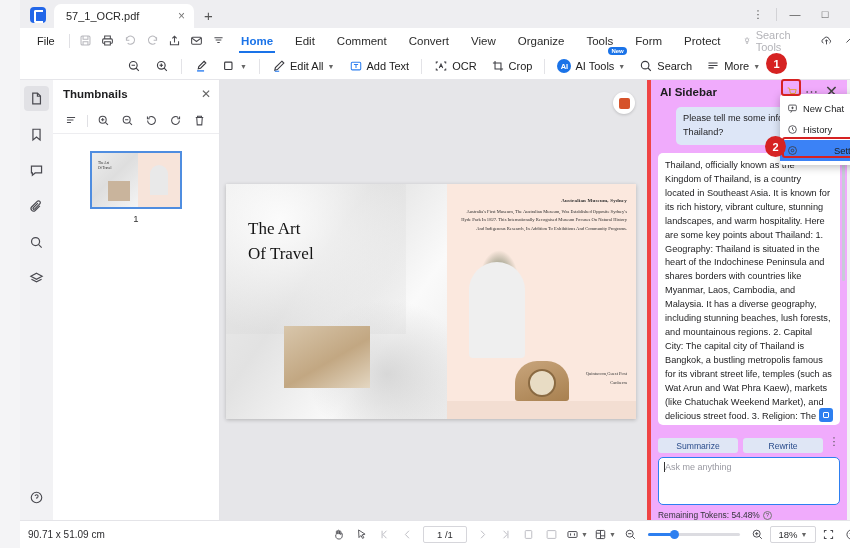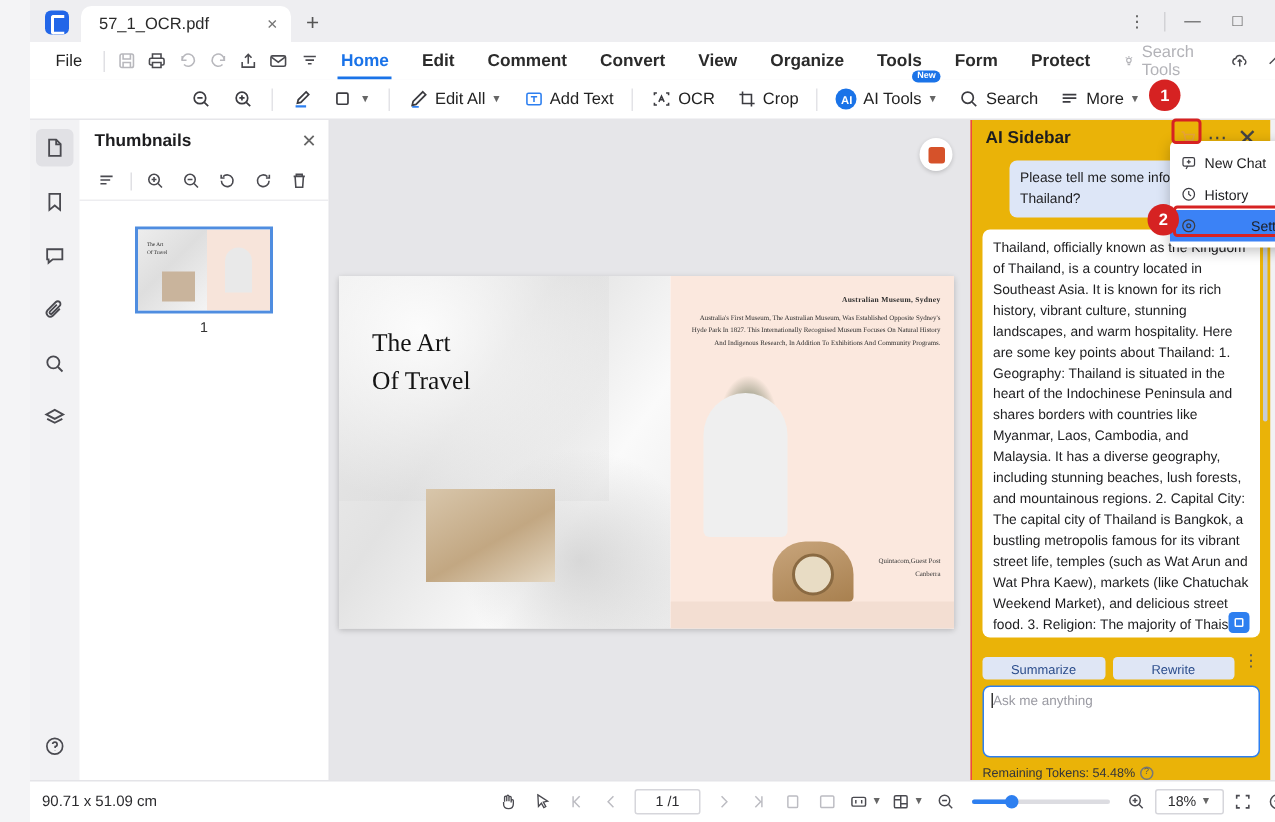--- a/index.html
+++ b/index.html
@@ -43,21 +43,21 @@
     position: absolute; top: 28px; left: 0; width: 850px; height: 25px;
     background: #fff; display: flex; align-items: center; padding-left: 8px;
   }
   .menu-file { font-size: 11px; color: #222; padding: 0 9px; }
   .msep { width: 1px; height: 14px; background: #e0e0e4; margin: 0 5px; }
   .qicon { width: 24px; height: 20px; display: flex; align-items: center; justify-content: center; color: #b8b8bd; }
   .qicon.en { color: #4a4a4f; }
   .qicon svg { width: 13px; height: 13px; }
   .mtab {
     font-size: 11.5px; color: #2b2b2b; padding: 0 11px; height: 25px;
-    display: flex; align-items: center; position: relative; white-space: nowrap; font-weight: bold;
+    display: flex; align-items: center; position: relative; white-space: nowrap;
   }
   .mtab.active { color: #1a73e8; font-weight: bold; justify-content: center; }
   .mtab.active:after {
     content: ""; position: absolute; left: 9px; right: 9px; bottom: 0; height: 2px; background: #1a73e8;
   }
   .search-tools { display: flex; align-items: center; gap: 4px; font-size: 11px; color: #b3b3b8; margin-left: 10px; }
   .mb-right { margin-left: auto; display: flex; align-items: center; padding-right: 8px; }
 
   
   .ribbon {
@@ -159,21 +159,21 @@
   .ppt-badge {
     position: absolute; right: 12px; top: 12px; width: 22px; height: 22px; border-radius: 50%;
     background: #fff; box-shadow: 0 1px 3px rgba(0,0,0,.18);
     display: flex; align-items: center; justify-content: center;
   }
   .ppt-badge .sq { width: 11px; height: 11px; background: #d6522a; border-radius: 2px; position: relative; }
 
   
   .sidebar {
     position: absolute; top: 80px; right: 23px; width: 200px; bottom: 28px;
-    background: #eab308; border-left: 1px solid #ef4444; display: flex; flex-direction: column;
+    background: #f0abfc; border-left: 4px solid #ef4444; display: flex; flex-direction: column;
   }
   .sb-hd { height: 23px; display: flex; align-items: center; padding: 0 6px 0 9px; }
   .sb-title { font-size: 11.5px; font-weight: bold; color: #1d1d1f; }
   .sb-hd-icons { margin-left: auto; display: flex; align-items: center; gap: 1px; }
   .sb-ic { width: 19px; height: 19px; display: flex; align-items: center; justify-content: center; color: #444; }
   .sb-ic svg { width: 12px; height: 12px; }
   .sb-ic.dots { font-size: 13px; line-height: 8px; }
   .sb-ic.cart { color: #e8a33d; }
 
   .chat { flex: 1; overflow: hidden; position: relative; padding: 0 7px; }

